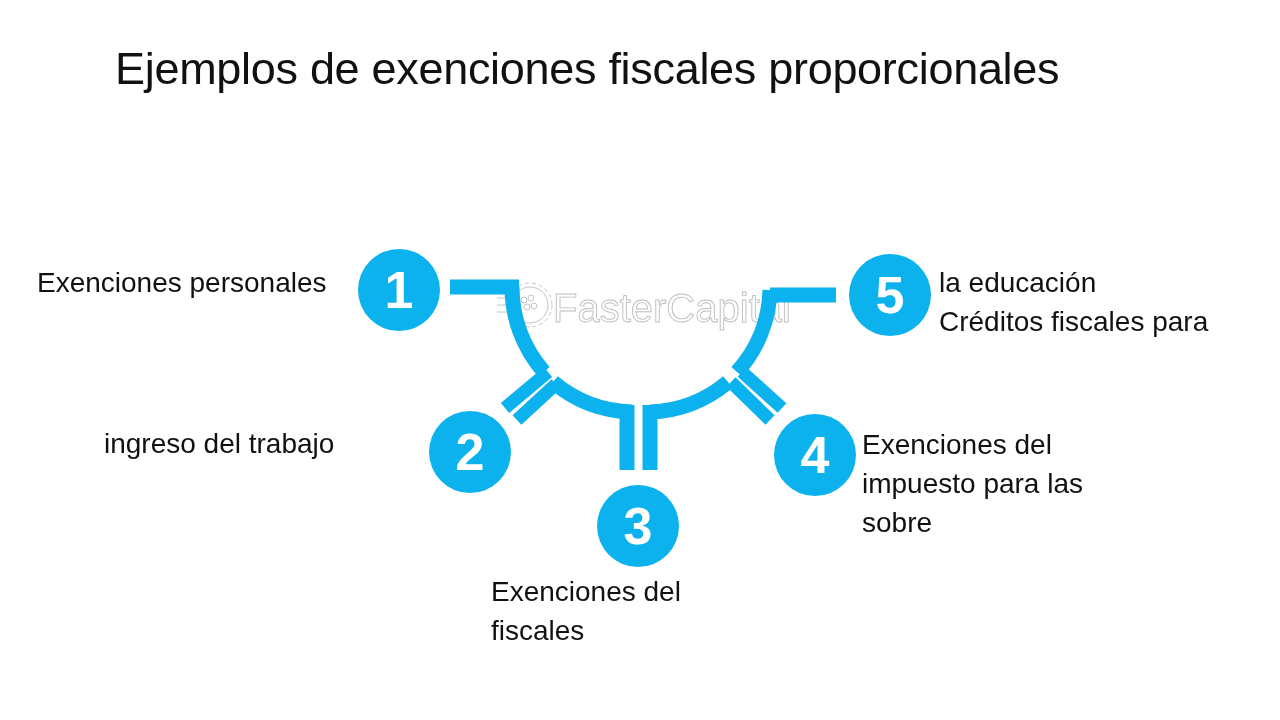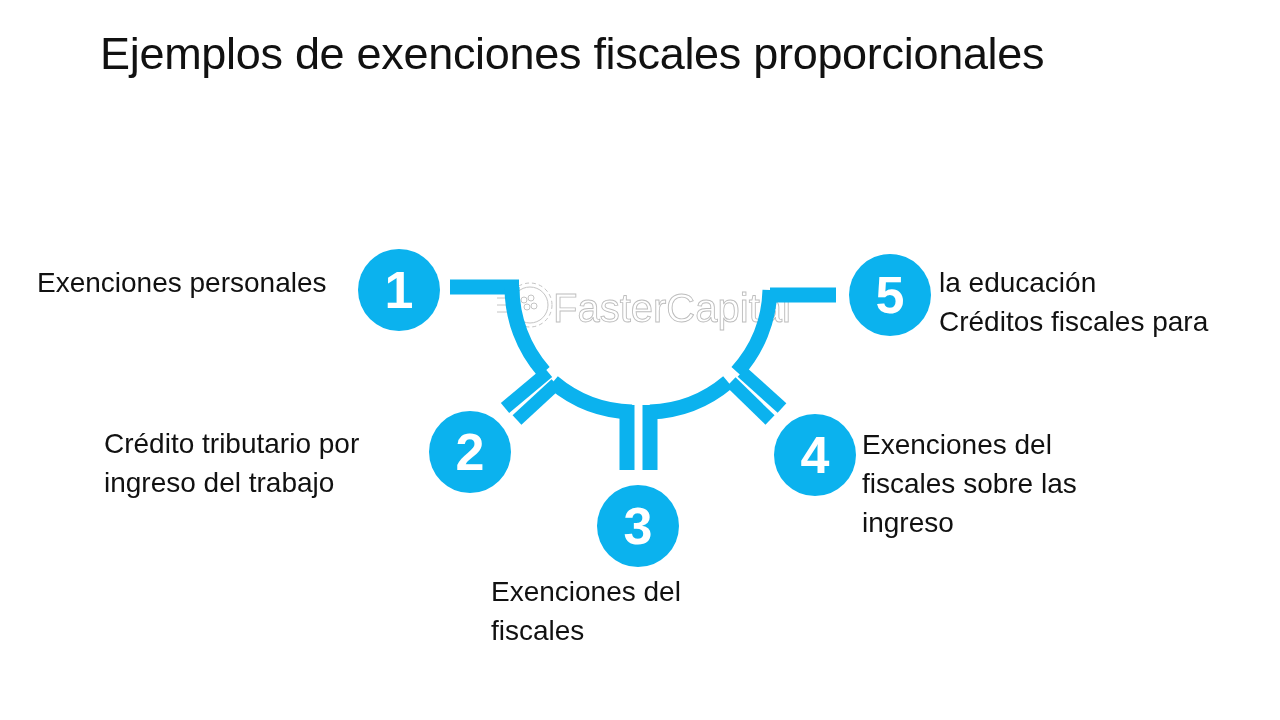--- a/index.html
+++ b/index.html
@@ -7,21 +7,21 @@
       width: 1280px; height: 720px; overflow: hidden;
       background: #ffffff;
       font-family: "Liberation Sans", sans-serif;
       position: relative;
       color: #111111;
     }
     .title {
       position: absolute; left: 100px; top: 28px;
       font-size: 45px; font-weight: normal; letter-spacing: -0.3px;
       color: #111;
-      margin: 0; white-space: nowrap;
+      margin: 15px; white-space: nowrap;
     }
     svg.diagram { position: absolute; left: 0; top: 0; }
     .label {
       position: absolute;
       font-size: 28px; line-height: 39px;
       color: #111;
       white-space: nowrap;
     }
     .label span { display: block; }
     .num {
@@ -105,31 +105,30 @@
     <circle cx="890" cy="295" r="41" fill="#0bb2ee"></circle>
     <text class="num" x="890" y="313" text-anchor="middle">5</text>
   </g>
 </svg>
 
 <div class="label" style="left:37px; top:263px;">
   <span>Exenciones personales</span>
 </div>
 
 <div class="label" style="left:104px; top:424px;">
-  <span>Crédito tributario por</span>
   <span>ingreso del trabajo</span>
 </div>
 
 <div class="label" style="left:491px; top:572px;">
   <span>Exenciones del</span>
   <span>fiscales</span>
 </div>
 
 <div class="label" style="left:862px; top:425px;">
   <span>Exenciones del</span>
-  <span>fiscales sobre las</span>
-  <span>ingreso</span>
+  <span>impuesto para las</span>
+  <span>sobre</span>
 </div>
 
 <div class="label" style="left:939px; top:263px;">
   <span>la educación</span>
   <span>Créditos fiscales para</span>
 </div>
 
 </body></html>

